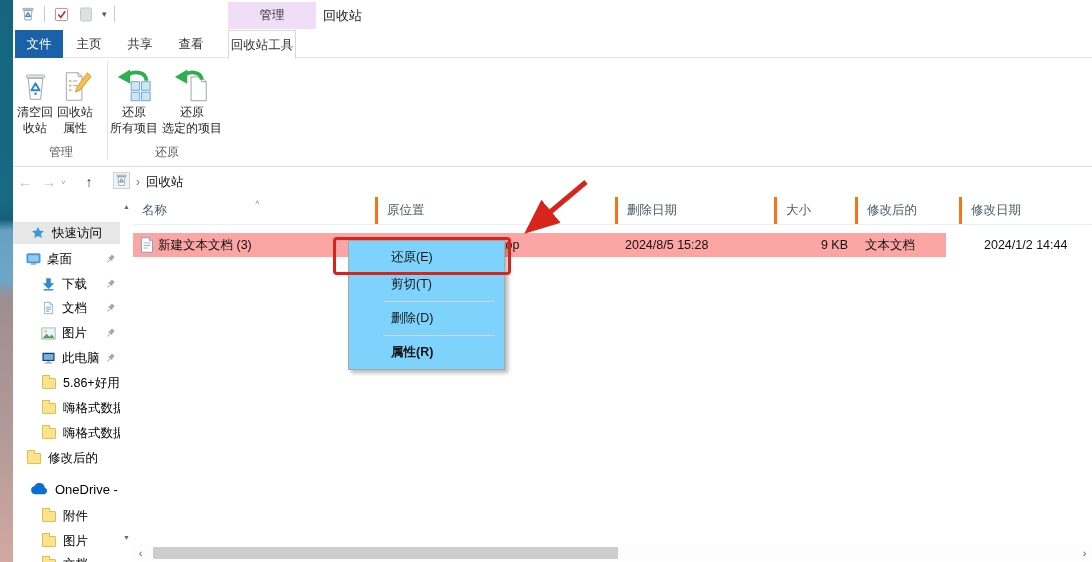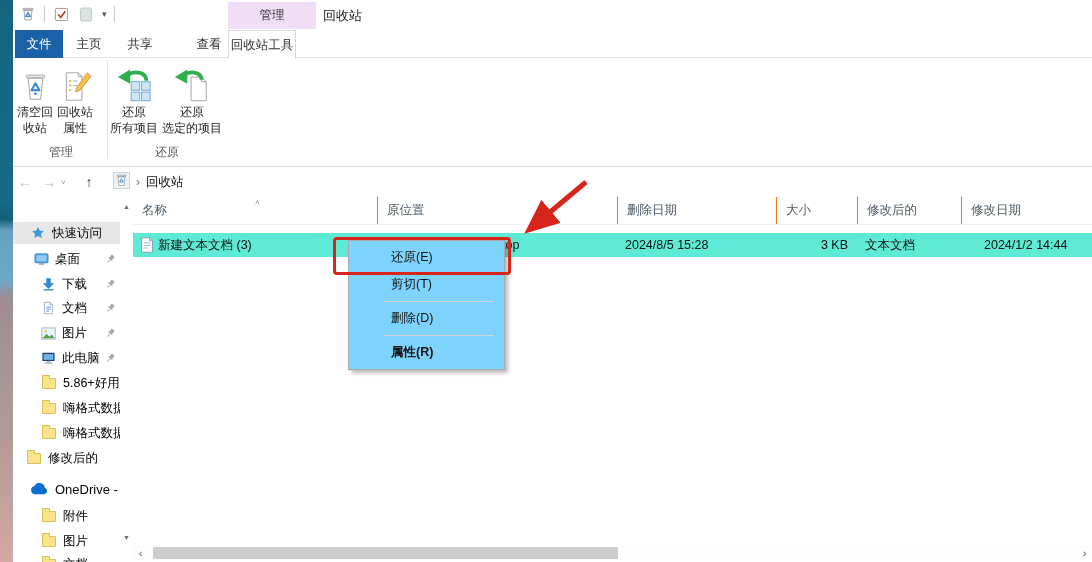--- a/index.html
+++ b/index.html
@@ -22,21 +22,21 @@
   .ctx-header { position:absolute; left:215px; top:2px; width:88px; height:27px; background:#efdef6;
     display:flex; align-items:center; justify-content:center; color:#3b3b3b; font-size:12.5px; }
   .win-title { position:absolute; left:310px; top:7px; font-size:13px; color:#1a1a1a; }
 
   
   .tabrow { position:absolute; left:0; top:30px; width:100%; height:28px; background:#fff; border-bottom:1px solid #e4e4e4; }
   .tab { position:absolute; top:0; height:28px; display:flex; align-items:center; justify-content:center; font-size:12.5px; color:#333; cursor:default; }
   .tab-file { left:2px; width:48px; background:#1b61a7; color:#fff; }
   .tab-home { left:53px; width:46px; }
   .tab-share { left:104px; width:46px; }
-  .tab-view { left:173px; width:46px;text-align:center; }
+  .tab-view { left:155px; width:46px;text-align:center; }
   .tab-tools { left:215px; width:68px; background:#fff; border:1px solid #d8d8d8; border-bottom:none; height:29px; z-index:2; }
 
   
   .ribbon { position:absolute; left:0; top:58px; width:100%; height:109px; background:#fff; border-bottom:1px solid #dcdcdc; display:flex; }
   .rgroup { display:flex; flex-direction:column; height:100%; }
   .rgroup-buttons { display:flex; flex:1; align-items:flex-start; padding-top:6px; }
   .rgroup-label { height:22px; text-align:center; font-size:12px; color:#5a5a5a; }
   .rgroup-sep { width:1px; height:98px; margin-top:3px; background:#e2e2e2; }
   .rbtn { display:flex; flex-direction:column; align-items:center; padding:3px 2px; cursor:default; }
   .rbtn .ric { height:38px; display:flex; align-items:center; justify-content:center; }
@@ -64,25 +64,25 @@
   .pin { position:absolute; right:4px; top:5px; }
   .fold { width:14px; height:11px; position:relative; background:#fbe38b; border:1px solid #dcbf55; border-radius:1px; flex:none; }
   .fold::before { content:""; position:absolute; left:-1px; top:-4px; width:6px; height:3px; background:#fbe38b; border:1px solid #dcbf55; border-bottom:none; border-radius:1px 1px 0 0; }
 
   .side-scroll { position:absolute; left:107px; top:0; width:13px; height:365px; background:#fff; }
   .scroll-arrow { position:absolute; left:0; width:13px; height:14px; display:flex; align-items:center; justify-content:center; font-size:7px; color:#6b6b6b; cursor:default; }
 
   
   .filelist { position:absolute; left:120px; top:0; width:959px; height:365px; background:#fff; }
   .cols { position:absolute; left:0; top:0; width:100%; height:28px; display:flex; border-bottom:1px solid #e9f1f8; }
-  .col { position:relative; display:flex; align-items:center; padding-left:9px; font-size:12.5px; color:#4c5a66; border-right:1px solid #f97316; cursor:default; }
+  .col { position:relative; display:flex; align-items:center; padding-left:9px; font-size:12.5px; color:#4c5a66; border-right:3px solid #f97316; cursor:default; }
   .sortmark { position:absolute; left:122px; top:1px; font-size:8px; color:#8a8a8a; }
   .c0{width:245px;} .c1{width:240px;} .c2{width:159px;} .c3{width:81px; } .c4{width:104px;} .c5{width:130px; border-right:none;}
 
-  .frow { position:absolute; left:0; top:36px; width:959px; height:24px; background:#5eead4; display:flex; align-items:center; cursor:default; }
+  .frow { position:absolute; left:0; top:36px; width:813px; height:24px; background:#fca5a5; display:flex; align-items:center; cursor:default; }
   .frow .cell { font-size:12.5px; color:#111; white-space:nowrap; }
   .cell-name { position:absolute; left:25px; }
   .cell-origin { position:absolute; left:369px; }
   .cell-deleted { position:absolute; left:492px; }
   .cell-size { position:absolute; left:644px; width:71px; text-align:right; }
   .cell-type { position:absolute; left:732px; }
   .cell-mod { position:absolute; left:851px; }
   .frow-ic { position:absolute; left:7px; top:4px; }
 
   
@@ -240,21 +240,21 @@
 
       <div class="sidebar">
         <div class="side-item side-sel" style="top:25px; padding-left:17px;">
           <span class="side-ic">
               <svg width="14" height="14" viewBox="0 0 16 16">
                 <path d="M8 1l2.1 4.3 4.6.5-3.4 3.2 1 4.6L8 11.3l-4.3 2.3 1-4.6L1.3 5.8l4.6-.5z" fill="#3a9ad9"></path>
               </svg>
             </span>
           <span class="lab">快速访问</span>
         </div>
-        <div class="side-item" style="top:51px; padding-left:20px;">
+        <div class="side-item" style="top:51px; padding-left:12px;">
           <span class="side-ic">
               <svg width="15" height="14" viewBox="0 0 16 15">
                 <rect x="1" y="2" width="14" height="9.5" rx="1" fill="#4aa4e8" stroke="#2d7fc1" stroke-width="0.8"></rect>
                 <rect x="2.5" y="3.5" width="11" height="6.5" fill="#8ecbf5"></rect>
                 <rect x="5" y="12" width="6" height="1.6" fill="#9aa0a6"></rect>
               </svg>
             </span>
           <span class="lab">桌面</span>
           <span class="pin"><svg width="11" height="12" viewBox="0 0 12 12">
                 <g transform="rotate(40 6 6)">
@@ -419,21 +419,21 @@
                 <g stroke="#9fb6ca" stroke-width="1">
                   <line x1="3.5" y1="6" x2="10.5" y2="6"></line>
                   <line x1="3.5" y1="8.5" x2="10.5" y2="8.5"></line>
                   <line x1="3.5" y1="11" x2="8" y2="11"></line>
                 </g>
               </svg>
           </span>
           <span class="cell cell-name">新建文本文档 (3)</span>
           <span class="cell cell-origin">top</span>
           <span class="cell cell-deleted">2024/8/5 15:28</span>
-          <span class="cell cell-size">3 KB</span>
+          <span class="cell cell-size">9 KB</span>
           <span class="cell cell-type">文本文档</span>
           <span class="cell cell-mod">2024/1/2 14:44</span>
         </div>
       </div>
 
       <div class="hscroll">
         <span class="hs-btn">‹</span>
         <div class="hs-track">
           <div class="hs-thumb"></div>
         </div>

